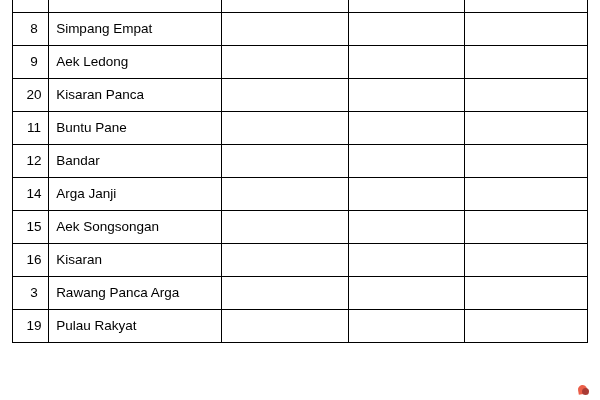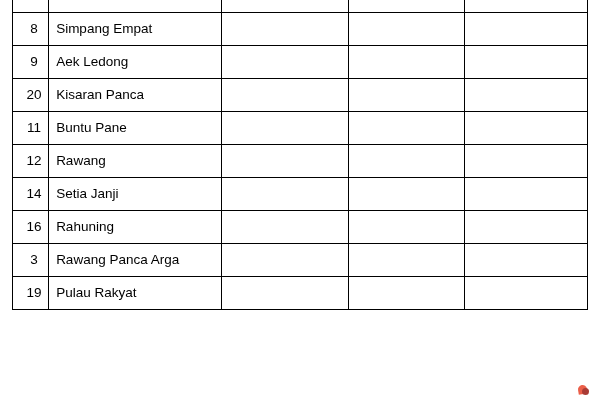--- a/index.html
+++ b/index.html
@@ -125,35 +125,42 @@
       </tr>
       <tr>
         <td class="col-no">11</td>
         <td class="col-name">Buntu Pane</td>
         <td class="col-blank-a"></td>
         <td class="col-blank-b"></td>
         <td class="col-blank-c"></td>
       </tr>
       <tr>
         <td class="col-no">12</td>
-        <td class="col-name">Rawang</td>
+        <td class="col-name">Bandar</td>
         <td class="col-blank-a"></td>
         <td class="col-blank-b"></td>
         <td class="col-blank-c"></td>
       </tr>
       <tr>
         <td class="col-no">14</td>
-        <td class="col-name">Setia Janji</td>
+        <td class="col-name">Arga Janji</td>
+        <td class="col-blank-a"></td>
+        <td class="col-blank-b"></td>
+        <td class="col-blank-c"></td>
+      </tr>
+      <tr>
+        <td class="col-no">15</td>
+        <td class="col-name">Aek Songsongan</td>
         <td class="col-blank-a"></td>
         <td class="col-blank-b"></td>
         <td class="col-blank-c"></td>
       </tr>
       <tr>
         <td class="col-no">16</td>
-        <td class="col-name">Rahuning</td>
+        <td class="col-name">Kisaran</td>
         <td class="col-blank-a"></td>
         <td class="col-blank-b"></td>
         <td class="col-blank-c"></td>
       </tr>
       <tr>
         <td class="col-no">3</td>
         <td class="col-name">Rawang Panca Arga</td>
         <td class="col-blank-a"></td>
         <td class="col-blank-b"></td>
         <td class="col-blank-c"></td>

